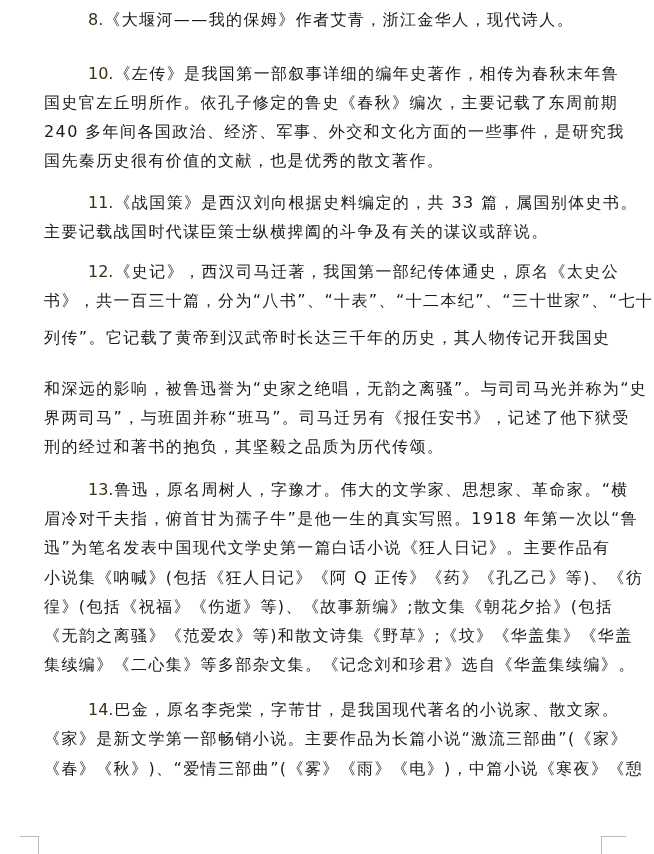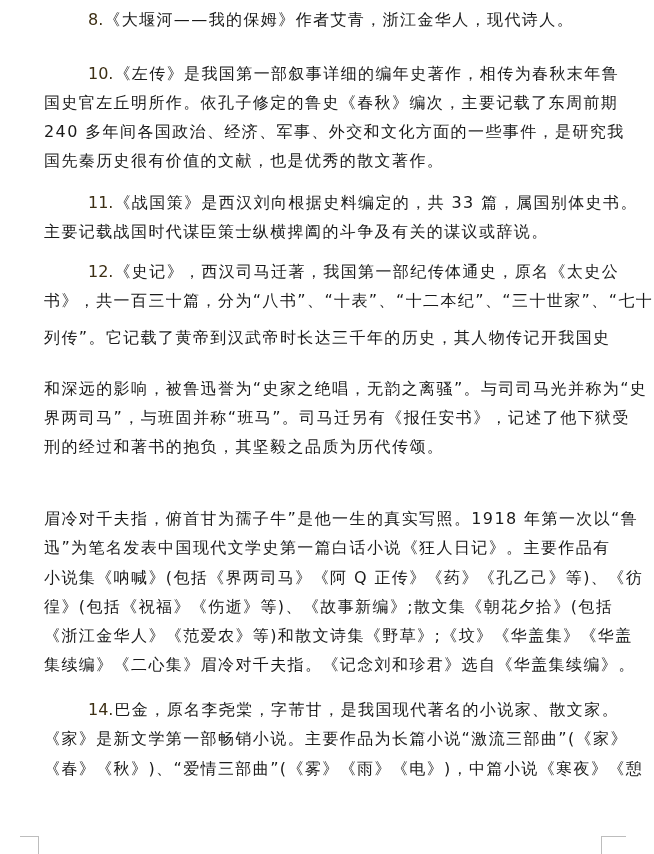--- a/index.html
+++ b/index.html
@@ -29,26 +29,27 @@
   <div class="line indent" style="top:193px;"><span class="num">11.</span><span>《战国策》是西汉刘向根据史料编定的，共 33 篇，属国别体史书。</span></div>
   <div class="line" style="top:222px;">主要记载战国时代谋臣策士纵横捭阖的斗争及有关的谋议或辞说。</div>
 
   <div class="line indent" style="top:262px;"><span class="num">12.</span><span>《史记》，西汉司马迁著，我国第一部纪传体通史，原名《太史公</span></div>
   <div class="line" style="top:291px;">书》，共一百三十篇，分为“八书”、“十表”、“十二本纪”、“三十世家”、“七十</div>
   <div class="line" style="top:320px;margin-top:8px;">列传”。它记载了黄帝到汉武帝时长达三千年的历史，其人物传记开我国史</div>
   <div class="line" style="top:379px;">和深远的影响，被鲁迅誉为“史家之绝唱，无韵之离骚”。与司司马光并称为“史</div>
   <div class="line" style="top:408px;">界两司马”，与班固并称“班马”。司马迁另有《报任安书》，记述了他下狱受</div>
   <div class="line" style="top:437px;">刑的经过和著书的抱负，其坚毅之品质为历代传颂。</div>
 
+  <div class="line indent" style="top:480px;"><span class="num">13.</span><span>鲁迅，原名周树人，字豫才。伟大的文学家、思想家、革命家。“横</span></div>
   <div class="line" style="top:509px;">眉冷对千夫指，俯首甘为孺子牛”是他一生的真实写照。1918 年第一次以“鲁</div>
   <div class="line" style="top:538px;">迅”为笔名发表中国现代文学史第一篇白话小说《狂人日记》。主要作品有</div>
-  <div class="line" style="top:568px;">小说集《呐喊》(包括《界两司马》《阿 Q 正传》《药》《孔乙己》等)、《彷</div>
+  <div class="line" style="top:568px;">小说集《呐喊》(包括《狂人日记》《阿 Q 正传》《药》《孔乙己》等)、《彷</div>
   <div class="line" style="top:597px;">徨》(包括《祝福》《伤逝》等)、《故事新编》;散文集《朝花夕拾》(包括</div>
-  <div class="line" style="top:626px;">《浙江金华人》《范爱农》等)和散文诗集《野草》;《坟》《华盖集》《华盖</div>
-  <div class="line" style="top:655px;">集续编》《二心集》眉冷对千夫指。《记念刘和珍君》选自《华盖集续编》。</div>
+  <div class="line" style="top:626px;">《无韵之离骚》《范爱农》等)和散文诗集《野草》;《坟》《华盖集》《华盖</div>
+  <div class="line" style="top:655px;">集续编》《二心集》等多部杂文集。《记念刘和珍君》选自《华盖集续编》。</div>
 
   <div class="line indent" style="top:700px;"><span class="num">14.</span><span>巴金，原名李尧棠，字芾甘，是我国现代著名的小说家、散文家。</span></div>
   <div class="line" style="top:729px;">《家》是新文学第一部畅销小说。主要作品为长篇小说“激流三部曲”(《家》</div>
   <div class="line" style="top:759px;text-align:center;">《春》《秋》)、“爱情三部曲”(《雾》《雨》《电》)，中篇小说《寒夜》《憩</div>
 
   <div class="crop crop-left"></div>
   <div class="crop crop-right"></div>
 </div>
 
 </body></html>

